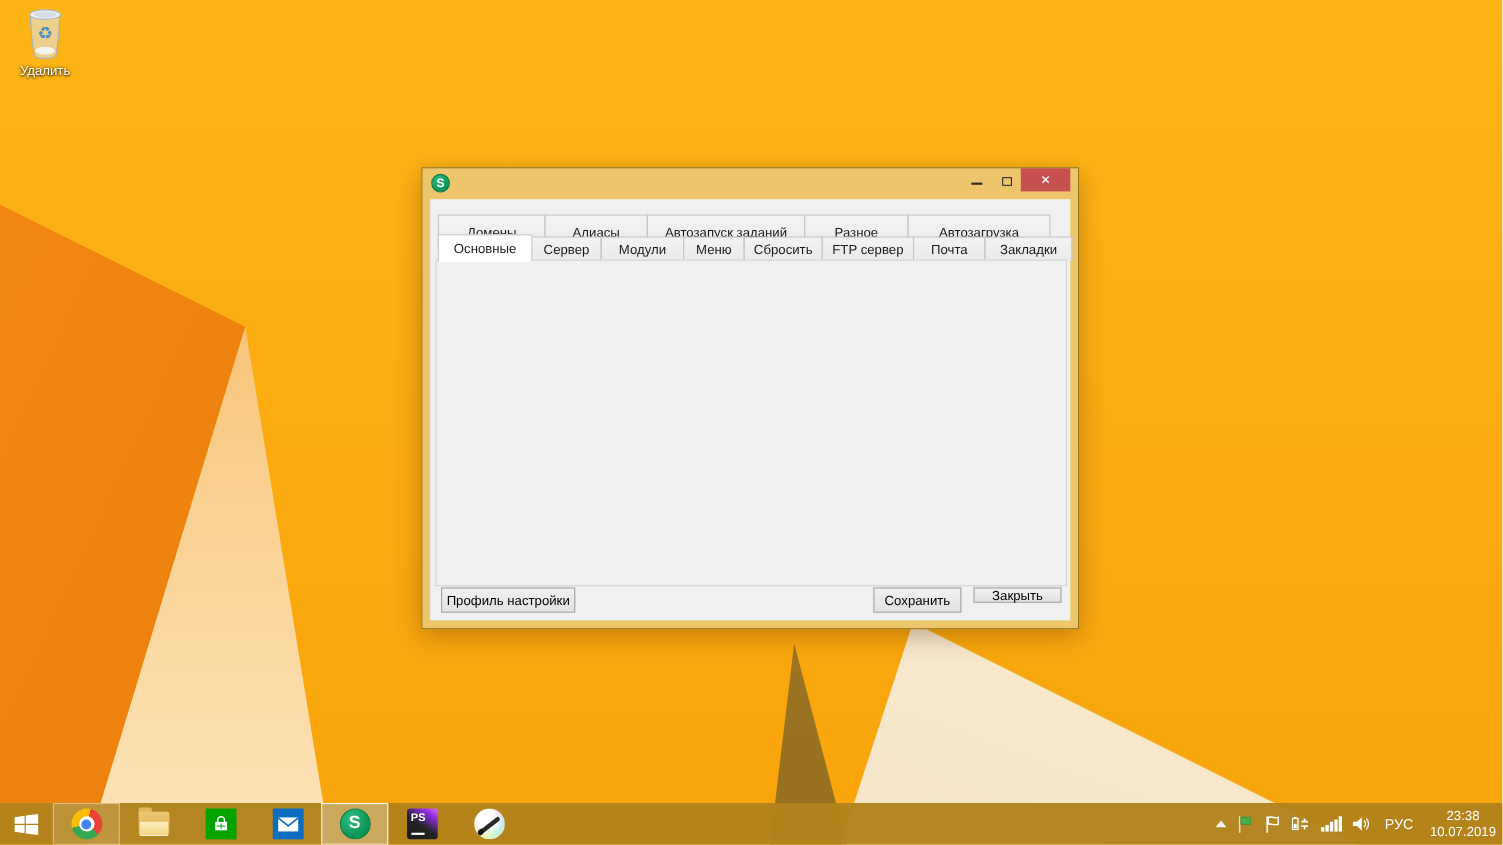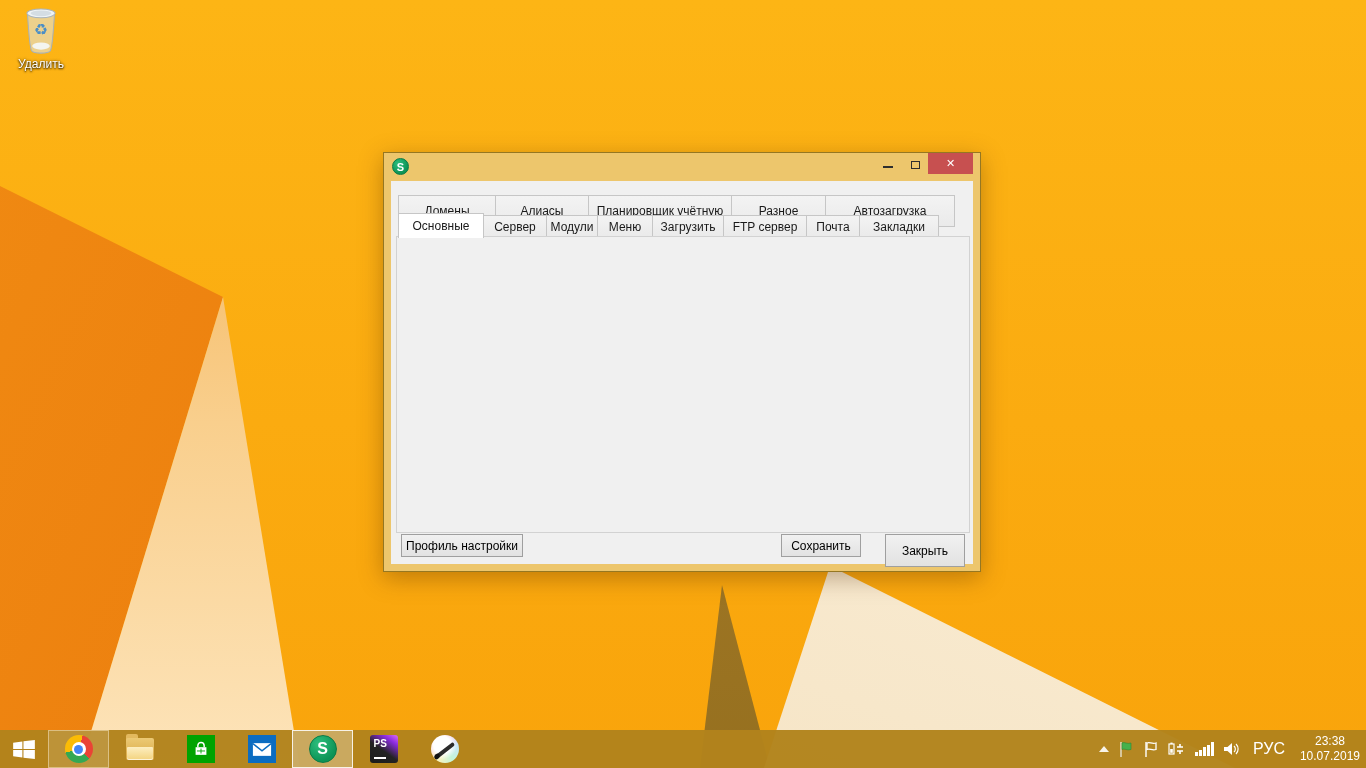--- a/index.html
+++ b/index.html
@@ -112,21 +112,21 @@
   .icon-krita { width:28px; height:28px; border-radius:50%; position:relative; overflow:hidden;
     background:radial-gradient(circle at 40% 35%,#ffffff 0 35%,rgba(255,255,255,0) 60%),
                conic-gradient(#f9c0e2,#c9e6fa,#c4f4d9,#fdf4bd,#fbc9c9,#f9c0e2); }
   .icon-krita .brush { position:absolute; left:4px; top:13px; width:21px; height:3.5px; background:#2b2b2b; border-radius:2px; transform:rotate(-38deg); }
   .icon-krita .tip { position:absolute; left:3px; top:19px; width:6px; height:5px; background:#111; border-radius:60% 40% 60% 40%; transform:rotate(-38deg); }
 
   
   .tray { position:absolute; right:6px; top:0; bottom:0; display:flex; align-items:center; gap:9px; color:#fff; }
   .tray svg { display:block; }
   .tray-chevron { width:0; height:0; border-left:5px solid transparent; border-right:5px solid transparent; border-bottom:6px solid #f7f3ea; }
-  .tray-lang { font-size:16px; color:#fff; padding:0 4px; }
+  .tray-lang { font-size:13px; color:#fff; padding:0 4px; }
   .tray-clock { text-align:center; font-size:12px; line-height:15px; color:#fff; padding-left:2px; }
   .bars { display:flex; align-items:flex-end; gap:1.5px; height:14px; }
   .bars i { width:2.5px; background:#fff; display:block; }
 </style>
 </head>
 <body>
 
 <div id="screen">
 
   <div class="facet facet-dark"></div>
@@ -161,32 +161,32 @@
       <div class="wc wc-close">
           <span>✕</span>
         </div>
     </div>
 
     <div class="client">
 
       <div class="tabrow tabrow-top" id="tabrow-top">
           <div class="tab" style="width: 98px;">Домены</div>
           <div class="tab" style="width: 94px;">Алиасы</div>
-          <div class="tab" style="width: 144px;">Планировщик учётную</div>
+          <div class="tab" style="width: 144px;">Автозапуск заданий</div>
           <div class="tab" style="width: 95px;">Разное</div>
           <div class="tab" style="width: 130px;">Автозагрузка</div>
         </div>
       <div class="tabrow tabrow-bottom" id="tabrow-bottom">
           <div class="tab active" style="width: 86px;">Основные</div>
           <div class="tab" style="width: 64px;">Сервер</div>
-          <div class="tab" style="width: 52px;">Модули</div>
+          <div class="tab" style="width: 76px;">Модули</div>
           <div class="tab" style="width: 56px;">Меню</div>
-          <div class="tab" style="width: 72px;">Загрузить</div>
+          <div class="tab" style="width: 72px;">Сбросить</div>
           <div class="tab" style="width: 84px;">FTP сервер</div>
-          <div class="tab" style="width: 54px;">Почта</div>
+          <div class="tab" style="width: 66px;">Почта</div>
           <div class="tab" style="width: 80px;">Закладки</div>
         </div>
       <div class="tabpage"></div>
 
       <div class="groupbox gb-general">
         <span class="gb-title">Профиле-независимые настройки</span>
       </div>
 
       <div class="cb-row" style="top:97px">
         <span class="checkbox checked"></span>
@@ -239,24 +239,24 @@
       <div class="btn" style="left:388px; top:256px; width:153px; height:22px">
           <span>Загрузить профиль</span>
         </div>
       <div class="btn" style="left:388px; top:284px; width:153px; height:22px">
           <span>Удалить профиль</span>
         </div>
 
       <div class="btn" style="left:10px; top:353px; width:122px; height:23px">
           <span>Профиль настройки</span>
         </div>
-      <div class="btn" style="left:390px; top:353px; width:80px; height:23px">
+      <div class="btn" style="left:403px; top:353px; width:80px; height:23px">
           <span>Сохранить</span>
         </div>
-      <div class="btn" style="left:494px; top:353px; width:80px; height:33px">
+      <div class="btn" style="left:494px; top:353px; width:80px; height:14px">
           <span>Закрыть</span>
         </div>
     </div>
   </div>
 
   <div class="taskbar">
     <div class="start-btn">
       <svg width="22" height="19" viewBox="0 0 16 14">
         <path fill="#fff" d="M0 2.1 L6.8 1.1 V6.6 H0 Z M7.6 1 L16 0 V6.6 H7.6 Z M0 7.4 H6.8 V12.9 L0 11.9 Z M7.6 7.4 H16 V14 L7.6 13 Z"></path>
       </svg>

